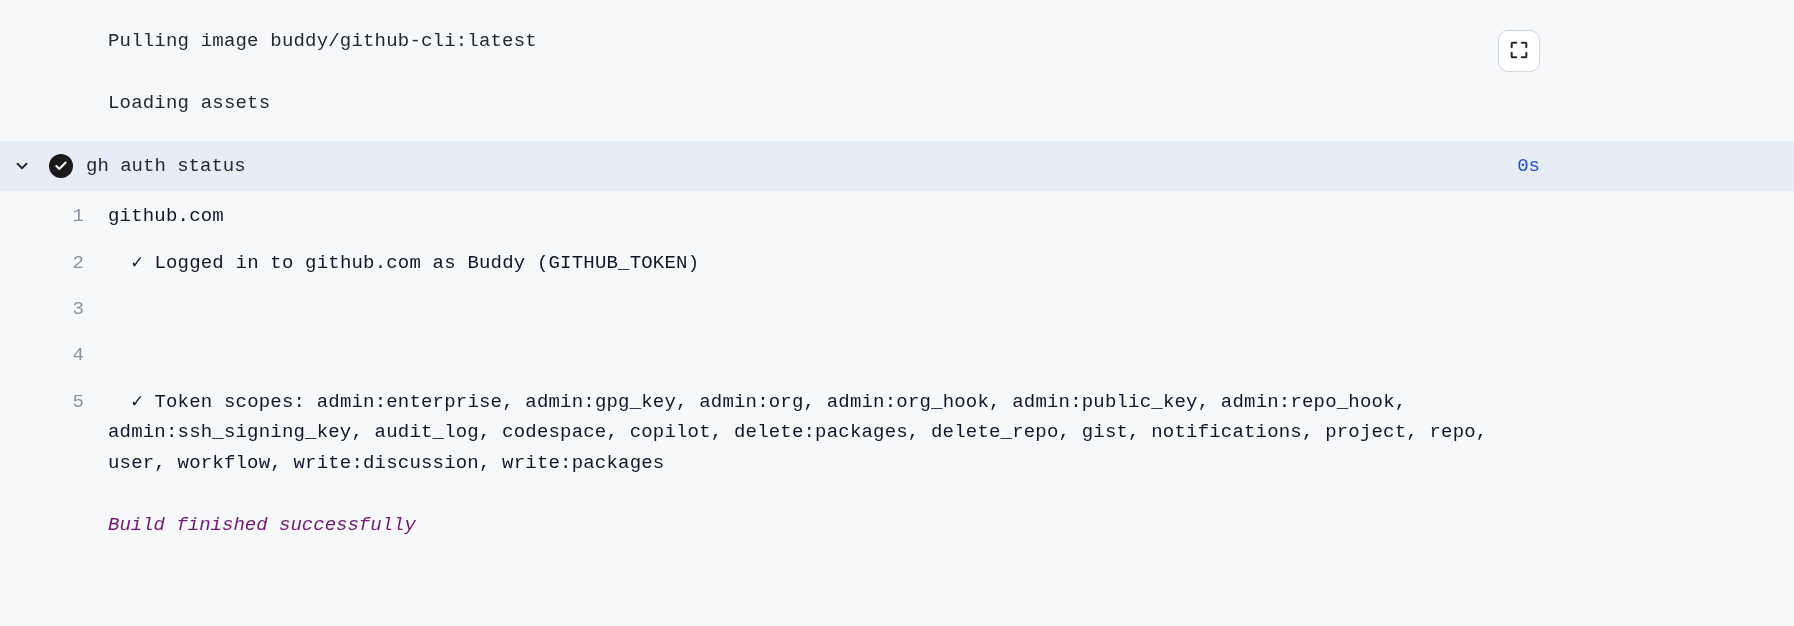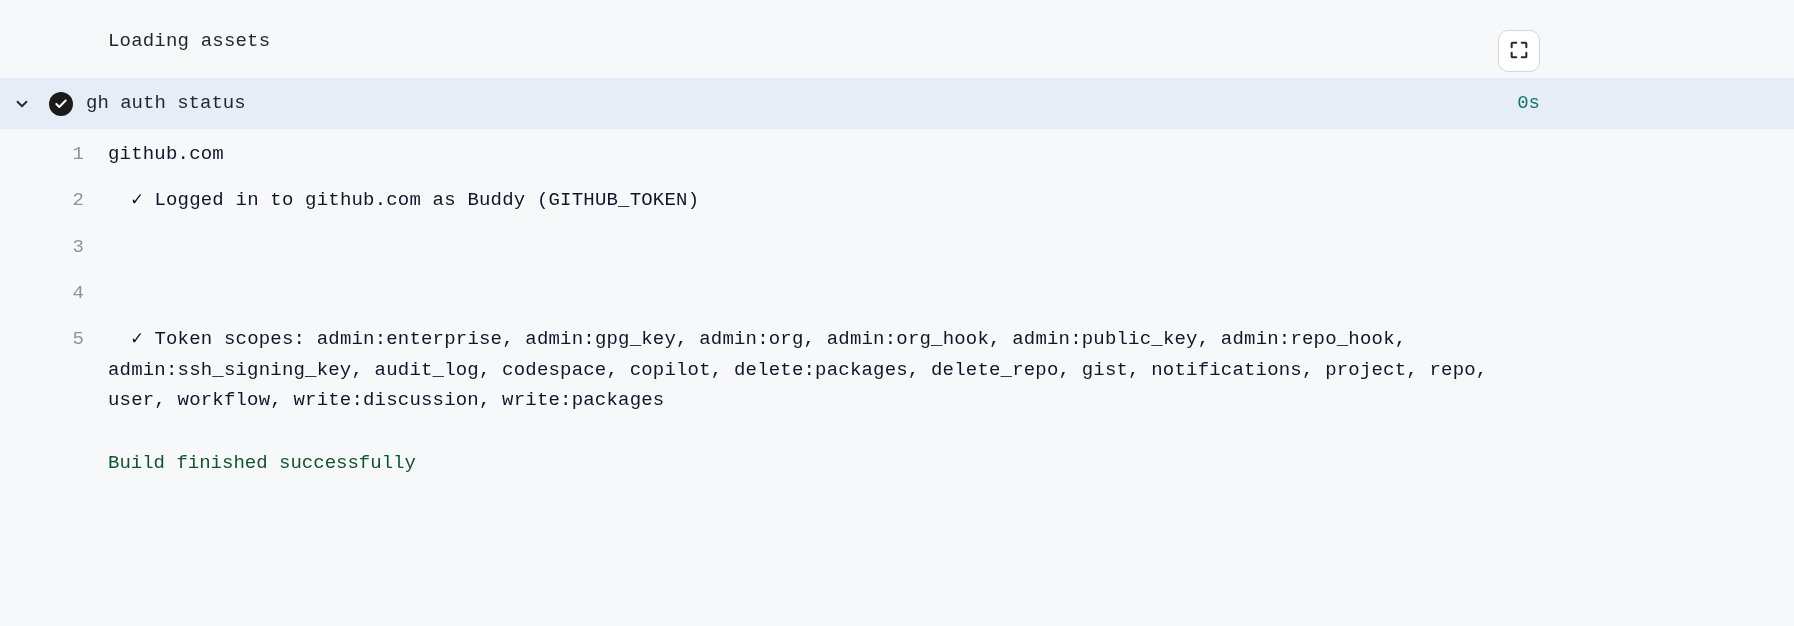--- a/index.html
+++ b/index.html
@@ -75,21 +75,21 @@
       justify-content: center;
       align-items: center;
     }
     .command-row .command-text {
       flex: 1;
       color: #24292f;
       padding-left: 8px;
     }
     .command-row .duration {
       padding-right: 254px;
-      color: #0f766e;
+      color: #1d4ed8;
     }
     .status-circle {
       width: 24px;
       height: 24px;
       border-radius: 50%;
       background: #1a1a1a;
       display: flex;
       align-items: center;
       justify-content: center;
     }
@@ -112,21 +112,22 @@
       cursor: pointer;
     }
     .expand-button svg {
       width: 22px;
       height: 22px;
     }
     .footer-line {
       padding-left: 108px;
       padding-top: 24px;
       padding-right: 280px;
-      color: #14532d;
+      color: #701a75;
+      font-style: italic;
     }
     .output-block {
       padding-top: 2px;
     }
     .output-block .log-line {
       padding: 8px 0;
     }
   </style>
 </head>
 <body>
@@ -137,20 +138,21 @@
       <path d="M4 9V5a1 1 0 0 1 1-1h4"></path>
       <path d="M20 9V5a1 1 0 0 0-1-1h-4"></path>
       <path d="M4 15v4a1 1 0 0 0 1 1h4"></path>
       <path d="M20 15v4a1 1 0 0 1-1 1h-4"></path>
     </svg>
   </span>
 </button>
 
 <div class="container">
 
+  <div class="pre-line">Pulling image buddy/github-cli:latest</div>
   <div class="pre-line-gap"></div>
   <div class="pre-line">Loading assets</div>
 
   <div class="command-row">
     <div class="chevron">
       <svg width="18" height="18" viewBox="0 0 24 24" fill="none" stroke="#24292f" stroke-width="2.5" stroke-linecap="round" stroke-linejoin="round">
         <polyline points="6 9 12 15 18 9"></polyline>
       </svg>
     </div>
     <div class="status-icon-wrap">

